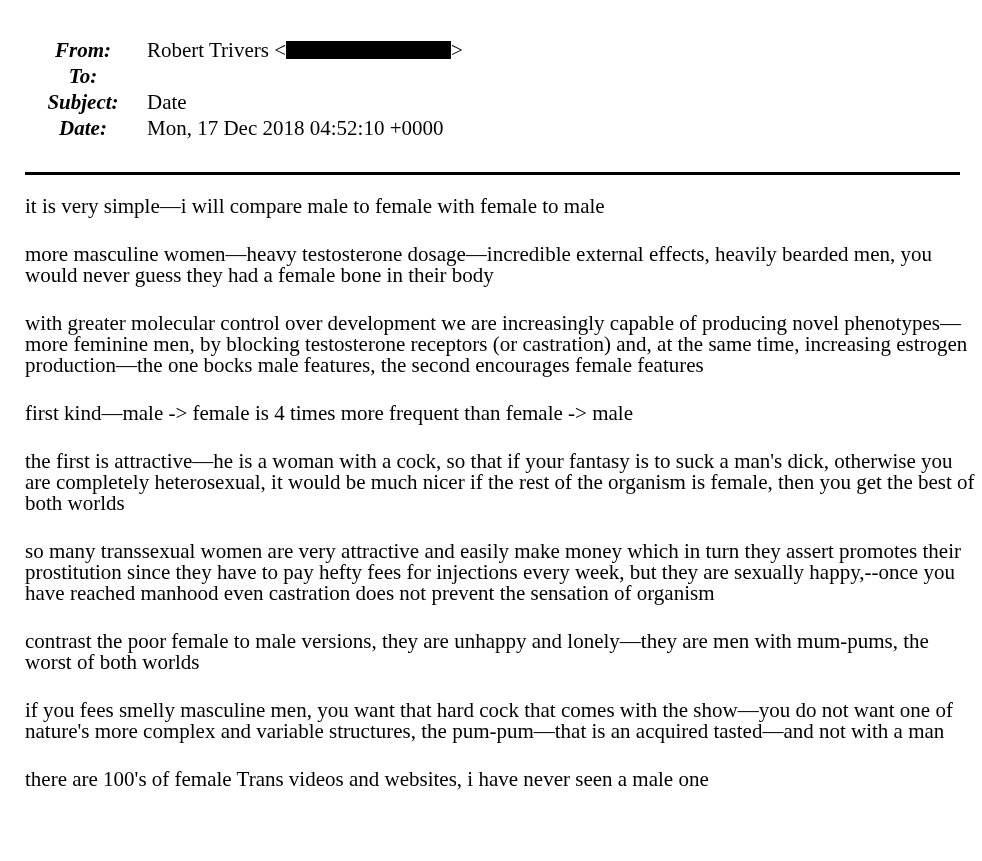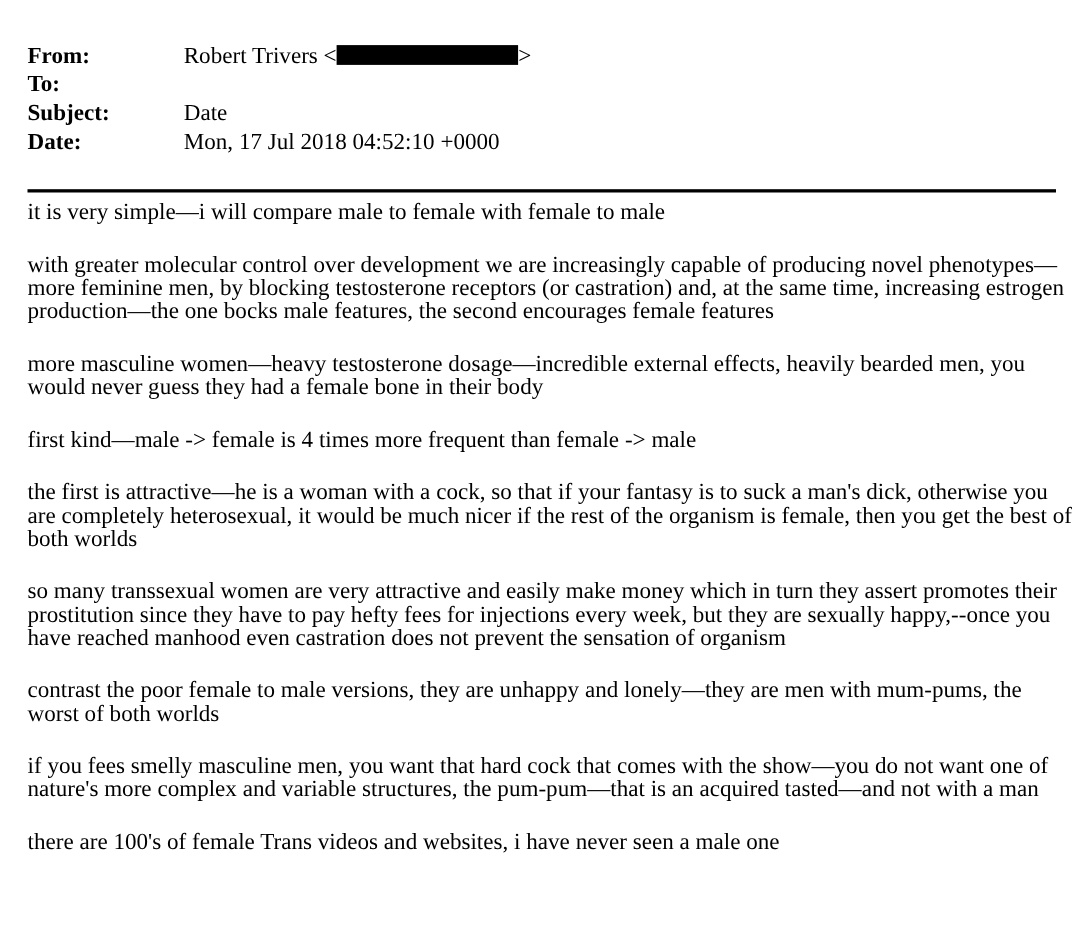--- a/index.html
+++ b/index.html
@@ -22,39 +22,40 @@
     font-size: 21px;
   }
   .header-row {
     display: grid;
     grid-template-columns: 116px 1fr;
     column-gap: 6px;
     line-height: 26px;
   }
   .header-label {
     font-weight: bold;
-    text-align: left;
+    text-align: center;
     white-space: nowrap;
+    font-style: italic;
   }
-  .header-value { white-space: nowrap; margin-left: 20px; }
+  .header-value { white-space: nowrap; }
   .redaction {
     display: inline-block;
     width: 165px;
     height: 18px;
     background: #000000;
     vertical-align: -2px;
   }
   .divider {
     border: none;
     border-top: 3px solid #000000;
     width: 935px;
     margin: 31px 0 0 25px;
   }
   .email-body {
-    margin: 7px 0 0 25px;
+    margin: 21px 0 0 25px;
     width: 952px;
     font-size: 21px;
   }
   .email-body p {
     line-height: 21px;
     margin: 0 0 27px 0;
     white-space: pre-line;
   }
 </style>
 </head>
@@ -73,34 +74,34 @@
       <span class="header-label">To:</span>
     </div>
 
     <div class="header-row">
       <span class="header-label">Subject:</span>
       <span class="header-value">Date</span>
     </div>
 
     <div class="header-row">
       <span class="header-label">Date:</span>
-      <span class="header-value">Mon, 17 Jul 2018 04:52:10 +0000</span>
+      <span class="header-value">Mon, 17 Dec 2018 04:52:10 +0000</span>
     </div>
 
   </div>
 
   <hr class="divider">
 
   <div class="email-body">
     <p>it is very simple—i will compare male to female with female to male</p>
+    <p>more masculine women—heavy testosterone dosage—incredible external effects, heavily bearded men, you
+would never guess they had a female bone in their body</p>
     <p>with greater molecular control over development we are increasingly capable of producing novel phenotypes—
 more feminine men, by blocking testosterone receptors (or castration) and, at the same time, increasing estrogen
 production—the one bocks male features, the second encourages female features</p>
-    <p>more masculine women—heavy testosterone dosage—incredible external effects, heavily bearded men, you
-would never guess they had a female bone in their body</p>
     <p>first kind—male -&gt; female is 4 times more frequent than female -&gt; male</p>
     <p>the first is attractive—he is a woman with a cock, so that if your fantasy is to suck a man's dick, otherwise you
 are completely heterosexual, it would be much nicer if the rest of the organism is female, then you get the best of
 both worlds</p>
     <p>so many transsexual women are very attractive and easily make money which in turn they assert promotes their
 prostitution since they have to pay hefty fees for injections every week, but they are sexually happy,--once you
 have reached manhood even castration does not prevent the sensation of organism</p>
     <p>contrast the poor female to male versions, they are unhappy and lonely—they are men with mum-pums, the
 worst of both worlds</p>
     <p>if you fees smelly masculine men, you want that hard cock that comes with the show—you do not want one of

